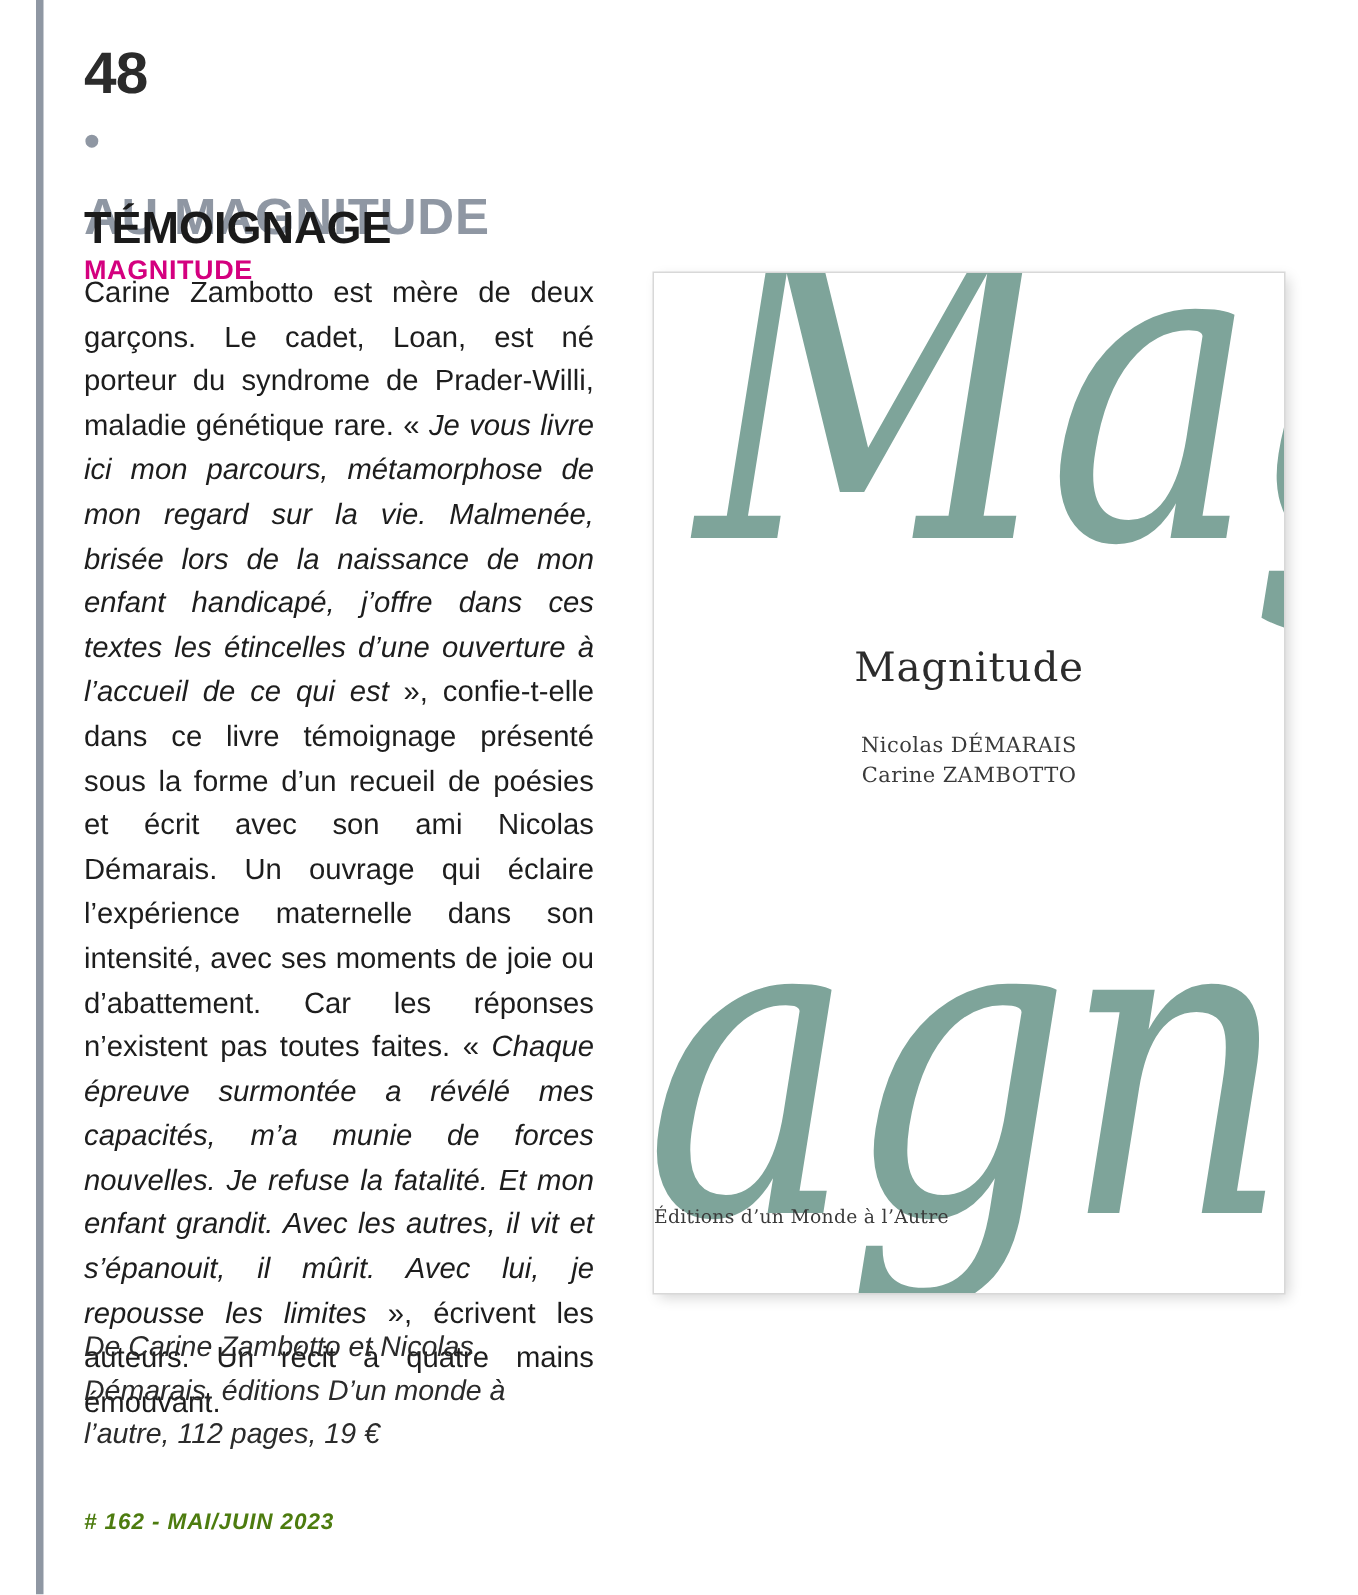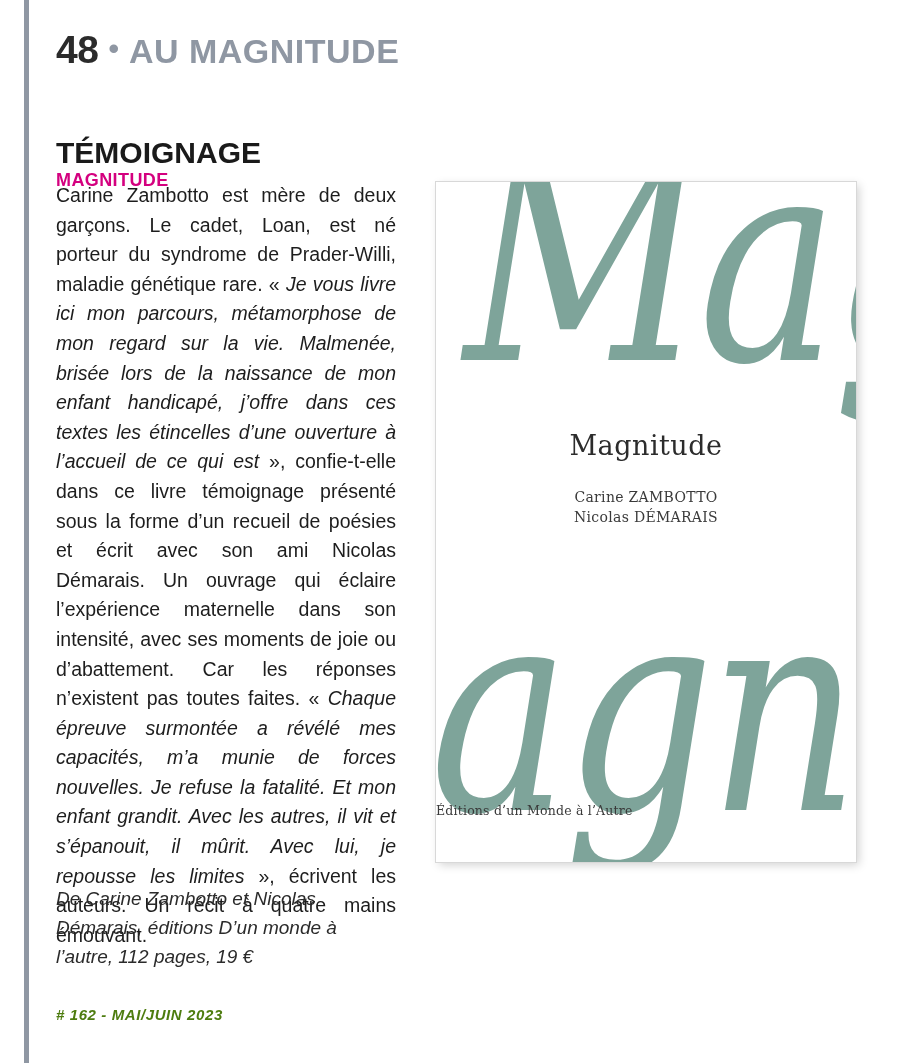--- a/index.html
+++ b/index.html
@@ -35,20 +35,21 @@
   }
 
   
   .folio-header {
     position: absolute;
     left: 0;
     top: 28px;
     display: flex;
     align-items: baseline;
     gap: 10px;
+    flex-direction: column;
   }
   .folio-number {
     font-size: 39px;
     font-weight: bold;
     color: #2b2b2b;
     letter-spacing: -0.5px;
   }
   .folio-dot {
     font-size: 30px;
     font-weight: bold;
@@ -221,20 +222,20 @@
   <div class="credit">De Carine Zambotto et Nicolas Démarais, éditions D’un monde à l’autre, 112 pages, 19 €</div>
 
   <div class="issue-line"># 162 - MAI/JUIN 2023</div>
 
   <div class="cover-wrap">
     <div class="cover">
       <div class="script-top">Magn</div>
       <div class="script-bottom">agnitu</div>
       <div class="cover-title">Magnitude</div>
       <div class="cover-authors">
+        <div>Nicolas DÉMARAIS</div>
         <div>Carine ZAMBOTTO</div>
-        <div>Nicolas DÉMARAIS</div>
       </div>
       <div class="cover-publisher">Éditions d’un Monde à l’Autre</div>
     </div>
   </div>
 
 </div>
 
 </body></html>

